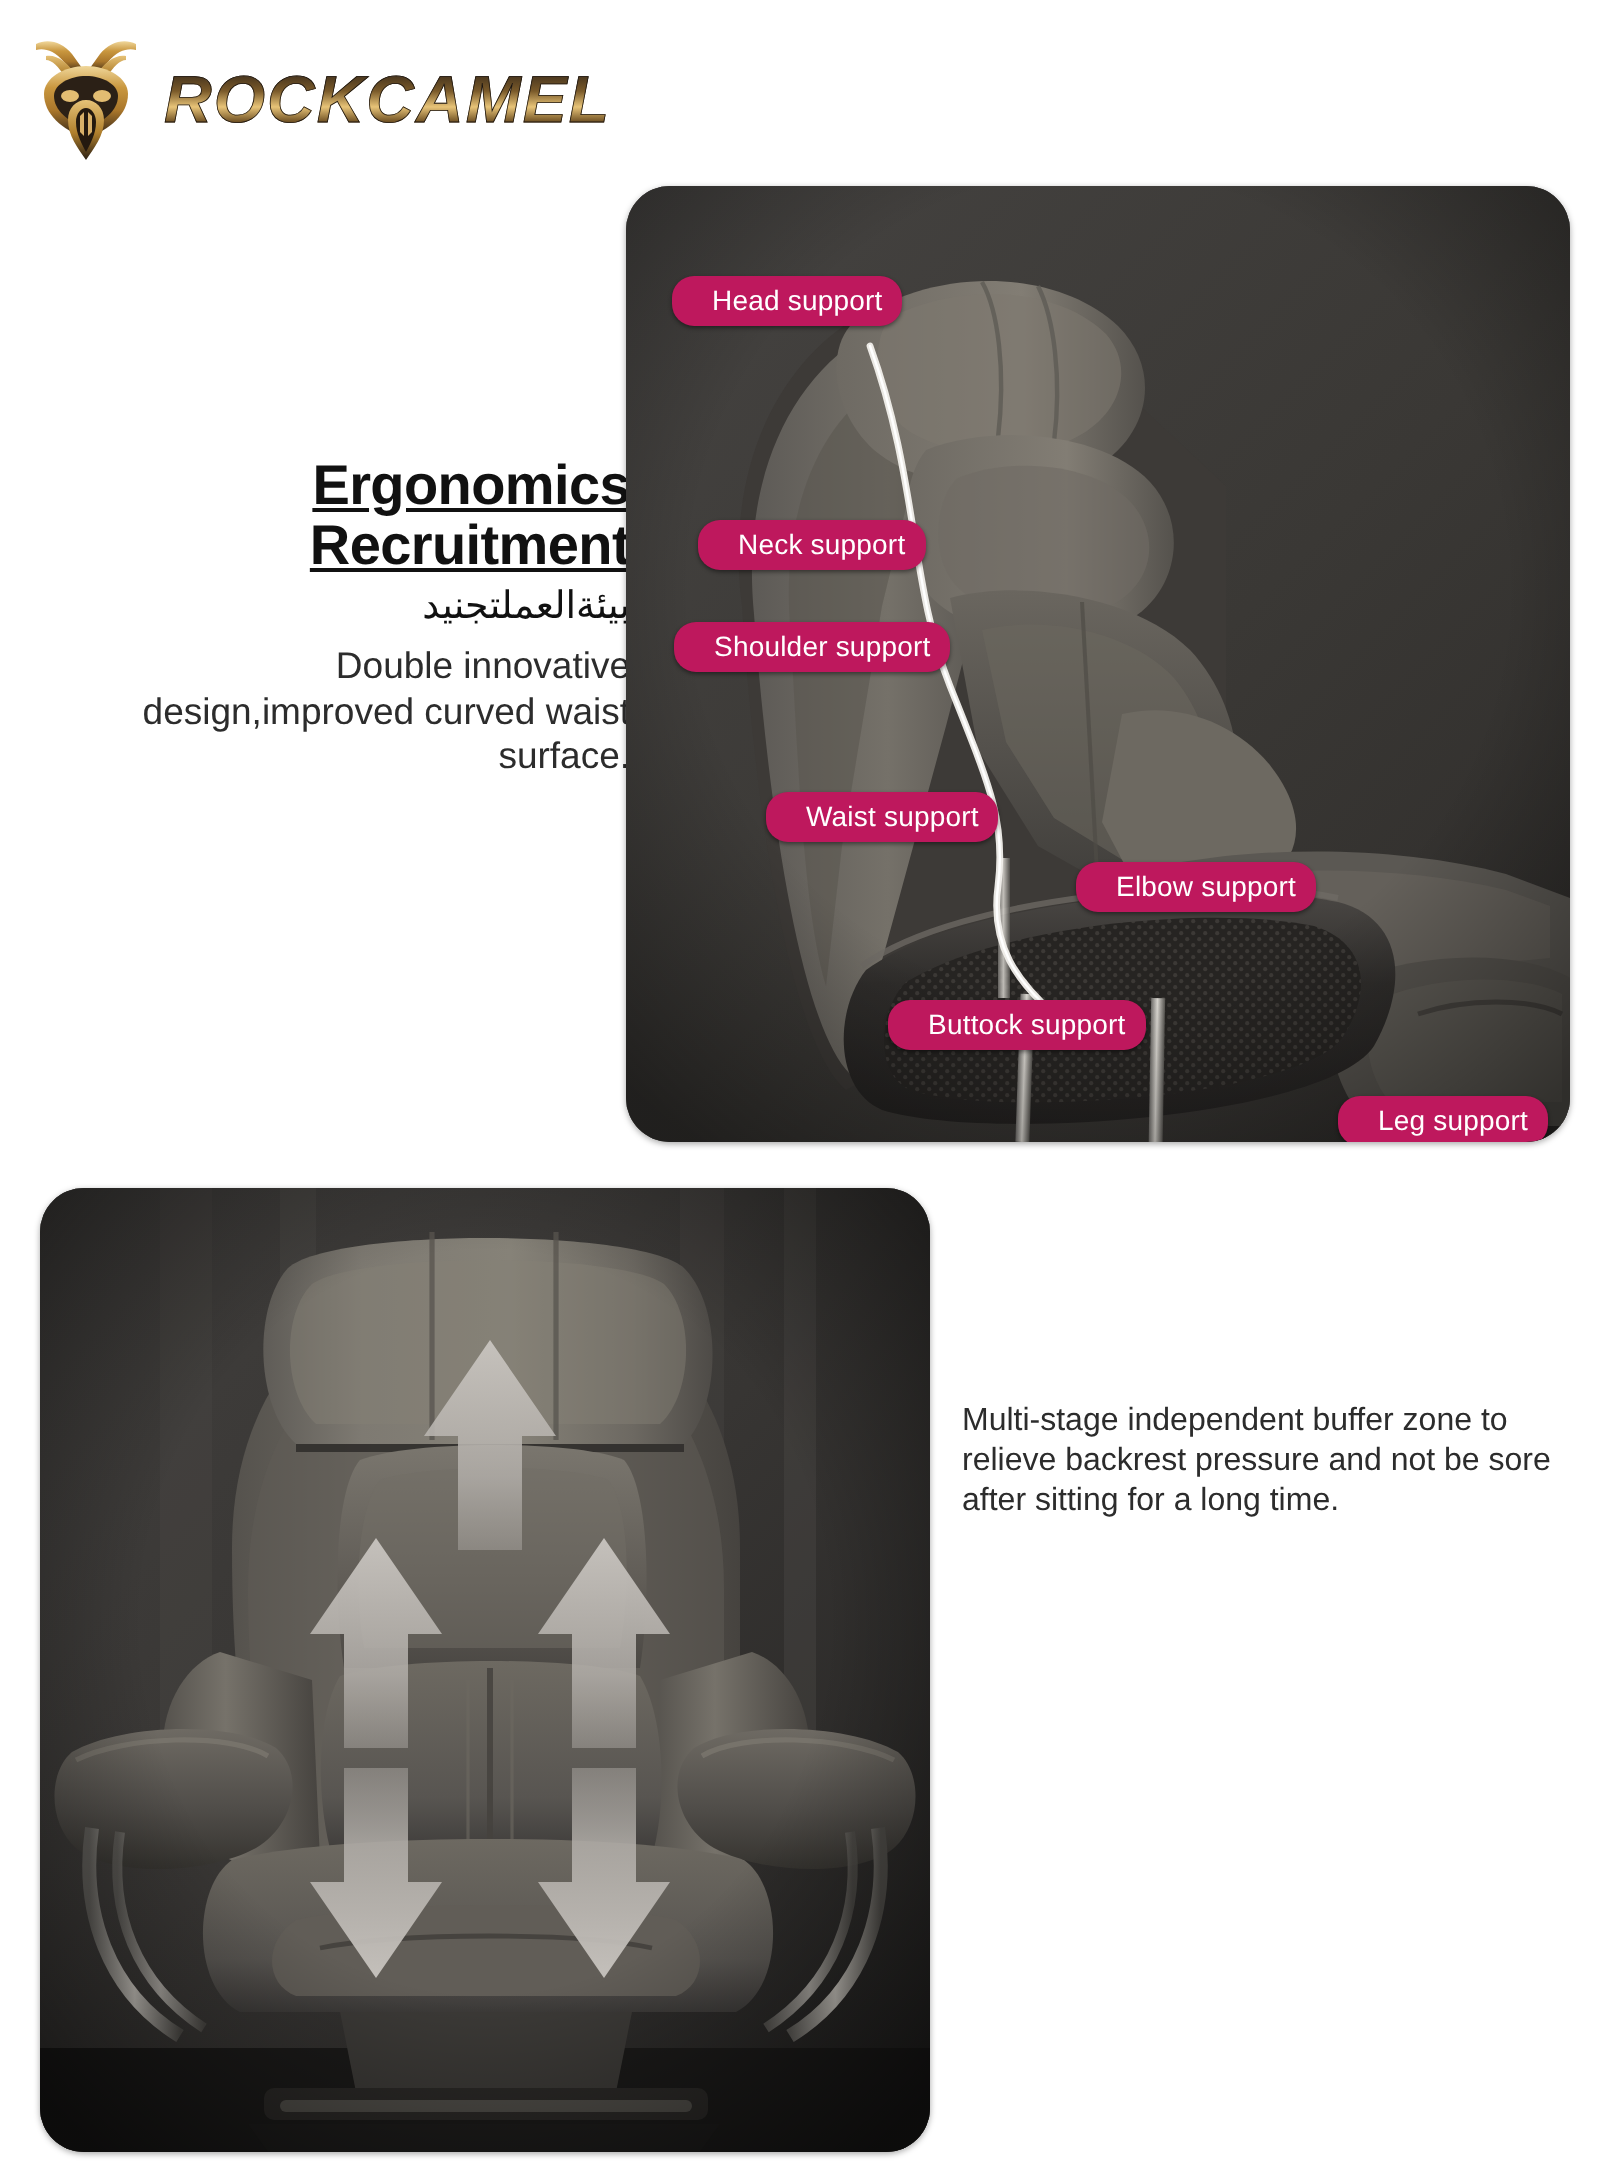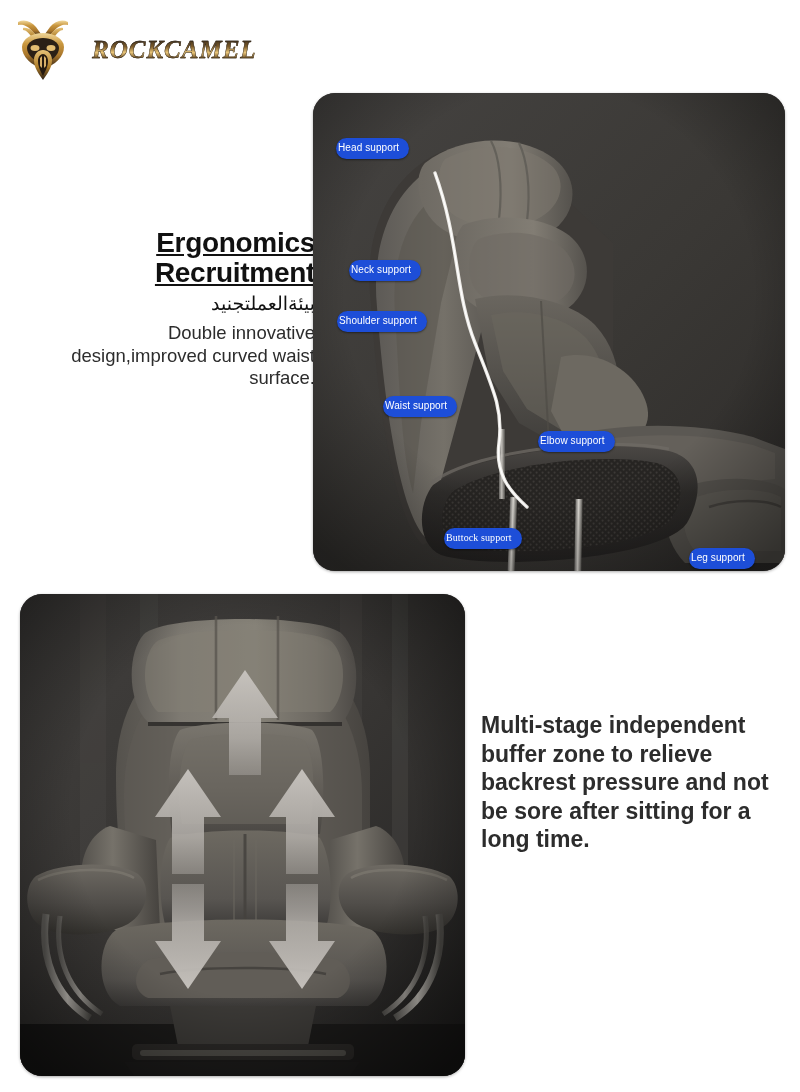--- a/index.html
+++ b/index.html
@@ -9,24 +9,24 @@
     font-family:"Liberation Sans", sans-serif;
     position:relative;
     overflow:hidden;
     -webkit-font-smoothing:antialiased;
   }
 
   
   #logo-bar { position:absolute; left:14px; top:14px; width:300px; height:70px; display:flex; align-items:center; }
   #logo-mark { width:58px; height:66px; flex:0 0 58px; }
   #logo-word {
-    margin-left:20px;
-    font-family:Liberation Serif, serif;
+    margin-left:10px;
+    font-family:Liberation Sans, sans-serif;
     font-weight:bold; font-style:italic;
-    font-size:25px; letter-spacing:1px;
+    font-size:33px; letter-spacing:1px;
     background:linear-gradient(180deg,#2a2017 0%,#7a5a2a 38%,#e8c478 62%,#6e4f22 85%,#241b12 100%);
     -webkit-background-clip:text; background-clip:text;
     color:transparent;
     -webkit-text-stroke:0.4px #1a1410;
     line-height:1;
   }
 
   
   .panel {
     position:absolute;
@@ -36,25 +36,25 @@
     box-shadow:0 1px 3px rgba(0,0,0,.35);
   }
   #panel-top    { left:313px; top:93px;  width:472px; height:478px; }
   #panel-bottom { left:20px;  top:594px; width:445px; height:482px; }
 
   .photo { position:absolute; inset:0; }
 
   
   .tag {
     position:absolute;
-    background:#1d4ed8;
+    background:#be185d;
     color:#fff;
-    font-size:10px;
+    font-size:14px;
     line-height:1;
-    padding:5px 10px 6px 2px;
+    padding:5px 10px 6px 20px;
     border-radius:11px;
     white-space:nowrap;
     box-shadow:0 1px 2px rgba(0,0,0,.45);
     letter-spacing:.1px;
   }
 
   
   .txt-block { position:absolute; }
   #txt-left  { left:60px; top:228px; width:255px; text-align:right; }
   #txt-right { left:481px; top:695px; width:300px; text-align:left; }
@@ -77,21 +77,21 @@
   #txt-left  .head-ar { text-align:right; }
   #txt-right .head-ar { text-align:left; }
 
   .body-en {
     color:#2c2c2c;
     font-size:18.5px;
     line-height:1.22;
     margin-top:4px;
     font-weight:300;
   }
-  #txt-right .body-en { font-size:23px; line-height:1.24; margin-top:16px;font-weight:bold; }
+  #txt-right .body-en { font-size:16px; line-height:1.24; margin-top:6px; }
 </style>
 </head>
 <body>
 
 <div id="logo-bar">
   <svg id="logo-mark" viewBox="0 0 58 66">
     <defs>
       <linearGradient id="gold" x1="0" y1="0" x2="0" y2="1">
         <stop offset="0%" stop-color="#f0d79a"></stop>
         <stop offset="30%" stop-color="#c9973f"></stop>
@@ -232,22 +232,22 @@
              C182 380 196 398 214 414" stroke="#ffffff" stroke-width="1.2" fill="none" stroke-linecap="round"></path>
 
     <rect width="472" height="478" fill="url(#vignT)"></rect>
   </svg>
 
   <div class="tag" style="left:23px;  top:45px;">Head support</div>
   <div class="tag" style="left:36px;  top:123px;margin-top:44px;">Neck support</div>
   <div class="tag" style="left:24px;  top:218px;">Shoulder support</div>
   <div class="tag" style="left:70px;  top:303px;">Waist support</div>
   <div class="tag" style="left:225px; top:338px;">Elbow support</div>
-  <div class="tag" style="left:131px; top:435px;font-family:Liberation Serif, serif;">Buttock support</div>
-  <div class="tag" style="left:376px; top:455px;">Leg support</div>
+  <div class="tag" style="left:131px; top:407px;">Buttock support</div>
+  <div class="tag" style="left:356px; top:455px;">Leg support</div>
 </div>
 
 <div class="panel" id="panel-bottom">
 
   <svg class="photo" viewBox="0 0 445 482" preserveAspectRatio="none">
     <defs>
       <linearGradient id="bgB" x1="0" y1="0" x2="1" y2="1">
         <stop offset="0%" stop-color="#413f3d"></stop>
         <stop offset="50%" stop-color="#373533"></stop>
         <stop offset="100%" stop-color="#232221"></stop>

